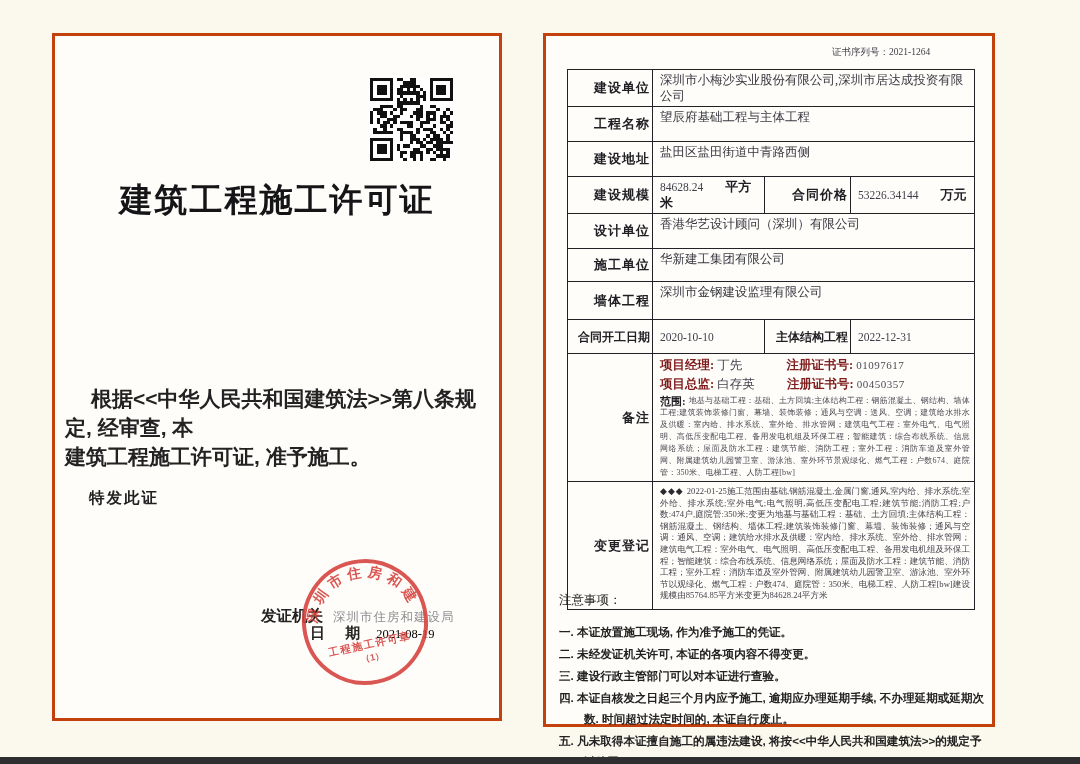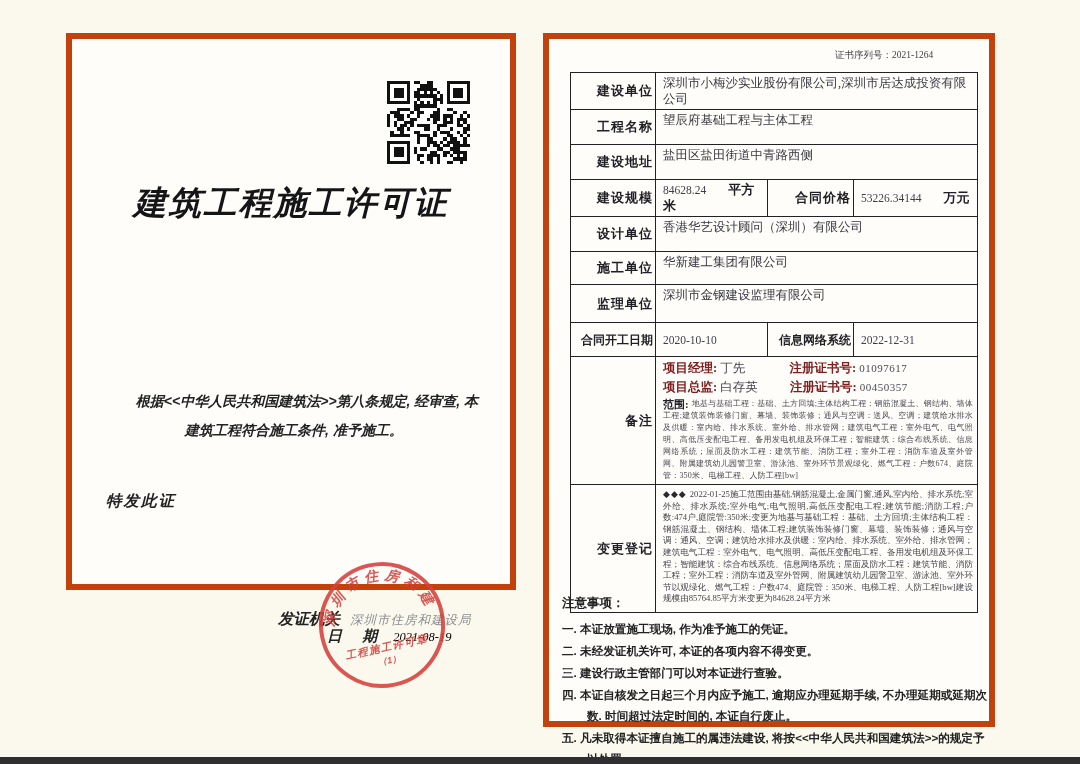--- a/index.html
+++ b/index.html
@@ -2,35 +2,35 @@
 <html><head>
 <meta charset="utf-8">
 <style>
   html,body{margin:0;padding:0;}
   body{width:1080px;height:764px;overflow:hidden;background:#fbf8ee;
        font-family:"Liberation Serif","DejaVu Serif",serif;color:#1e1e22;}
   .stage{position:relative;width:1080px;height:764px;background:#fbf8ee;}
   .bottom-bar{position:absolute;left:0;bottom:0;width:100%;height:7px;background:#2f2f31;}
 
   
-  .page{position:absolute;background:#fffdfa;border:6px solid #c2410c;box-sizing:border-box;}
-  .page-left{left:66px;top:33px;width:450px;height:557px;font-style:italic;}
+  .page{position:absolute;background:#fffdfa;border:3px solid #c2410c;box-sizing:border-box;}
+  .page-left{left:52px;top:33px;width:450px;height:688px;}
   .page-right{left:543px;top:33px;width:452px;height:694px;}
 
   
   .qr{position:absolute;left:315px;top:42px;width:83px;height:83px;}
   .lp-title{position:absolute;left:0;top:142px;width:100%;text-align:center;
             font-family:"Liberation Sans","DejaVu Sans",sans-serif;
             font-size:33px;font-weight:800;letter-spacing:2px;color:#151518;}
   .lp-projno{position:absolute;top:292px;right:20px;white-space:nowrap;}
   .lp-projno .lbl{font-size:13.5px;font-weight:600;color:#2a2a2e;}
   .lp-projno .val{font-size:11.5px;color:#3d3d46;letter-spacing:.3px;}
   .lp-body{position:absolute;left:10px;top:348px;width:424px;
            font-family:"Liberation Sans","DejaVu Sans",sans-serif;
-           font-size:14px;font-weight:700;line-height:29px;color:#222;text-align:center;}
+           font-size:21px;font-weight:700;line-height:29px;color:#222;}
   .lp-body .l1{text-indent:26px;}
   .lp-issue{position:absolute;left:34px;top:452px;
             font-family:"Liberation Sans","DejaVu Sans",sans-serif;
             font-size:15.5px;font-weight:700;letter-spacing:2px;color:#222;}
   .lp-authority{position:absolute;left:206px;top:556px;white-space:nowrap;margin-top:14px;}
   .lp-authority .lbl{font-family:"Liberation Sans","DejaVu Sans",sans-serif;
                      font-size:15.5px;font-weight:700;color:#222;}
   .lp-authority .org{font-size:12.5px;color:#8d8d92;margin-left:6px;letter-spacing:1px;}
   .lp-date{position:absolute;left:255px;top:588px;white-space:nowrap;}
   .lp-date .lbl{font-family:"Liberation Sans","DejaVu Sans",sans-serif;
@@ -55,21 +55,21 @@
   .remark-line .v{color:#44444e;}
   .remark-line .cert{font-size:11px;color:#4a4a55;letter-spacing:.5px;}
   .gap{display:inline-block;width:38px;}
   .scope{margin-top:1px;line-height:12px;}
   .scope .k{font-weight:700;font-size:11px;color:#1f1f24;float:left;margin-right:3px;}
   .scope .t{font-size:8px;color:#4a4a52;letter-spacing:.2px;text-align:justify;display:block;}
   .changes-text{font-size:8.6px;line-height:11.6px;color:#44444c;text-align:justify;padding-top:2px;}
   .changes-text .dia{color:#2a2a30;font-size:9px;letter-spacing:1px;margin-right:3px;}
   .notice{position:absolute;left:13px;top:556px;width:428px;
           font-family:"Liberation Sans","DejaVu Sans",sans-serif;color:#222;}
-  .notice-title{font-size:12.5px;font-weight:700;margin-bottom:6px;}
+  .notice-title{font-size:12.5px;font-weight:400;margin-bottom:12px;}
   .notice-item{font-size:11.6px;font-weight:700;line-height:21px;
                padding-left:25px;text-indent:-25px;margin-bottom:1px;}
 </style>
 </head>
 <body>
 
 <div class="stage">
 
   <div class="page page-left">
     <div class="qr"><svg viewBox="0 0 25 25" width="100%" height="100%" shape-rendering="crispEdges" xmlns="http://www.w3.org/2000/svg">
@@ -300,21 +300,21 @@
           <rect x="0" y="18" width="7" height="7" fill="#111"></rect>
           <rect x="1" y="19" width="5" height="5" fill="#fff"></rect>
           <rect x="2" y="20" width="3" height="3" fill="#111"></rect>
         </svg></div>
 
     <div class="lp-title">建筑工程施工许可证</div>
 
 
     <div class="lp-body">
       <div class="l1">根据&lt;&lt;中华人民共和国建筑法&gt;&gt;第八条规定, 经审查, 本</div>
-      <div class="l2">建筑工程符合施工条件, 准予施工。</div>
+      <div class="l2">建筑工程施工许可证, 准予施工。</div>
     </div>
 
     <div class="lp-issue">特发此证</div>
 
     <div class="lp-authority">
       <span class="lbl">发证机关</span>
       <span class="org">深圳市住房和建设局</span>
     </div>
 
     <div class="lp-date">
@@ -367,27 +367,27 @@
       </tr>
       <tr style="height:35px">
         <td class="lab">设计单位</td>
         <td colspan="3">香港华艺设计顾问（深圳）有限公司</td>
       </tr>
       <tr style="height:33px">
         <td class="lab">施工单位</td>
         <td colspan="3">华新建工集团有限公司</td>
       </tr>
       <tr style="height:38px">
-        <td class="lab">监理单位</td>
+        <td class="lab">墙体工程</td>
         <td colspan="3">深圳市金钢建设监理有限公司</td>
       </tr>
       <tr style="height:34px">
         <td class="lab tight">合同开工日期</td>
         <td class="mid"><span class="numv">2020-10-10</span></td>
-        <td class="lab tight">信息网络系统</td>
+        <td class="lab tight">主体结构工程</td>
         <td class="mid"><span class="numv">2022-12-31</span></td>
       </tr>
       <tr style="height:104px">
         <td class="lab">备注</td>
         <td colspan="3">
           <div class="remark-line">
             <span class="k">项目经理:</span>
             <span class="v">丁先</span>
             <span class="gap"></span>
             <span class="k">注册证书号:</span>

